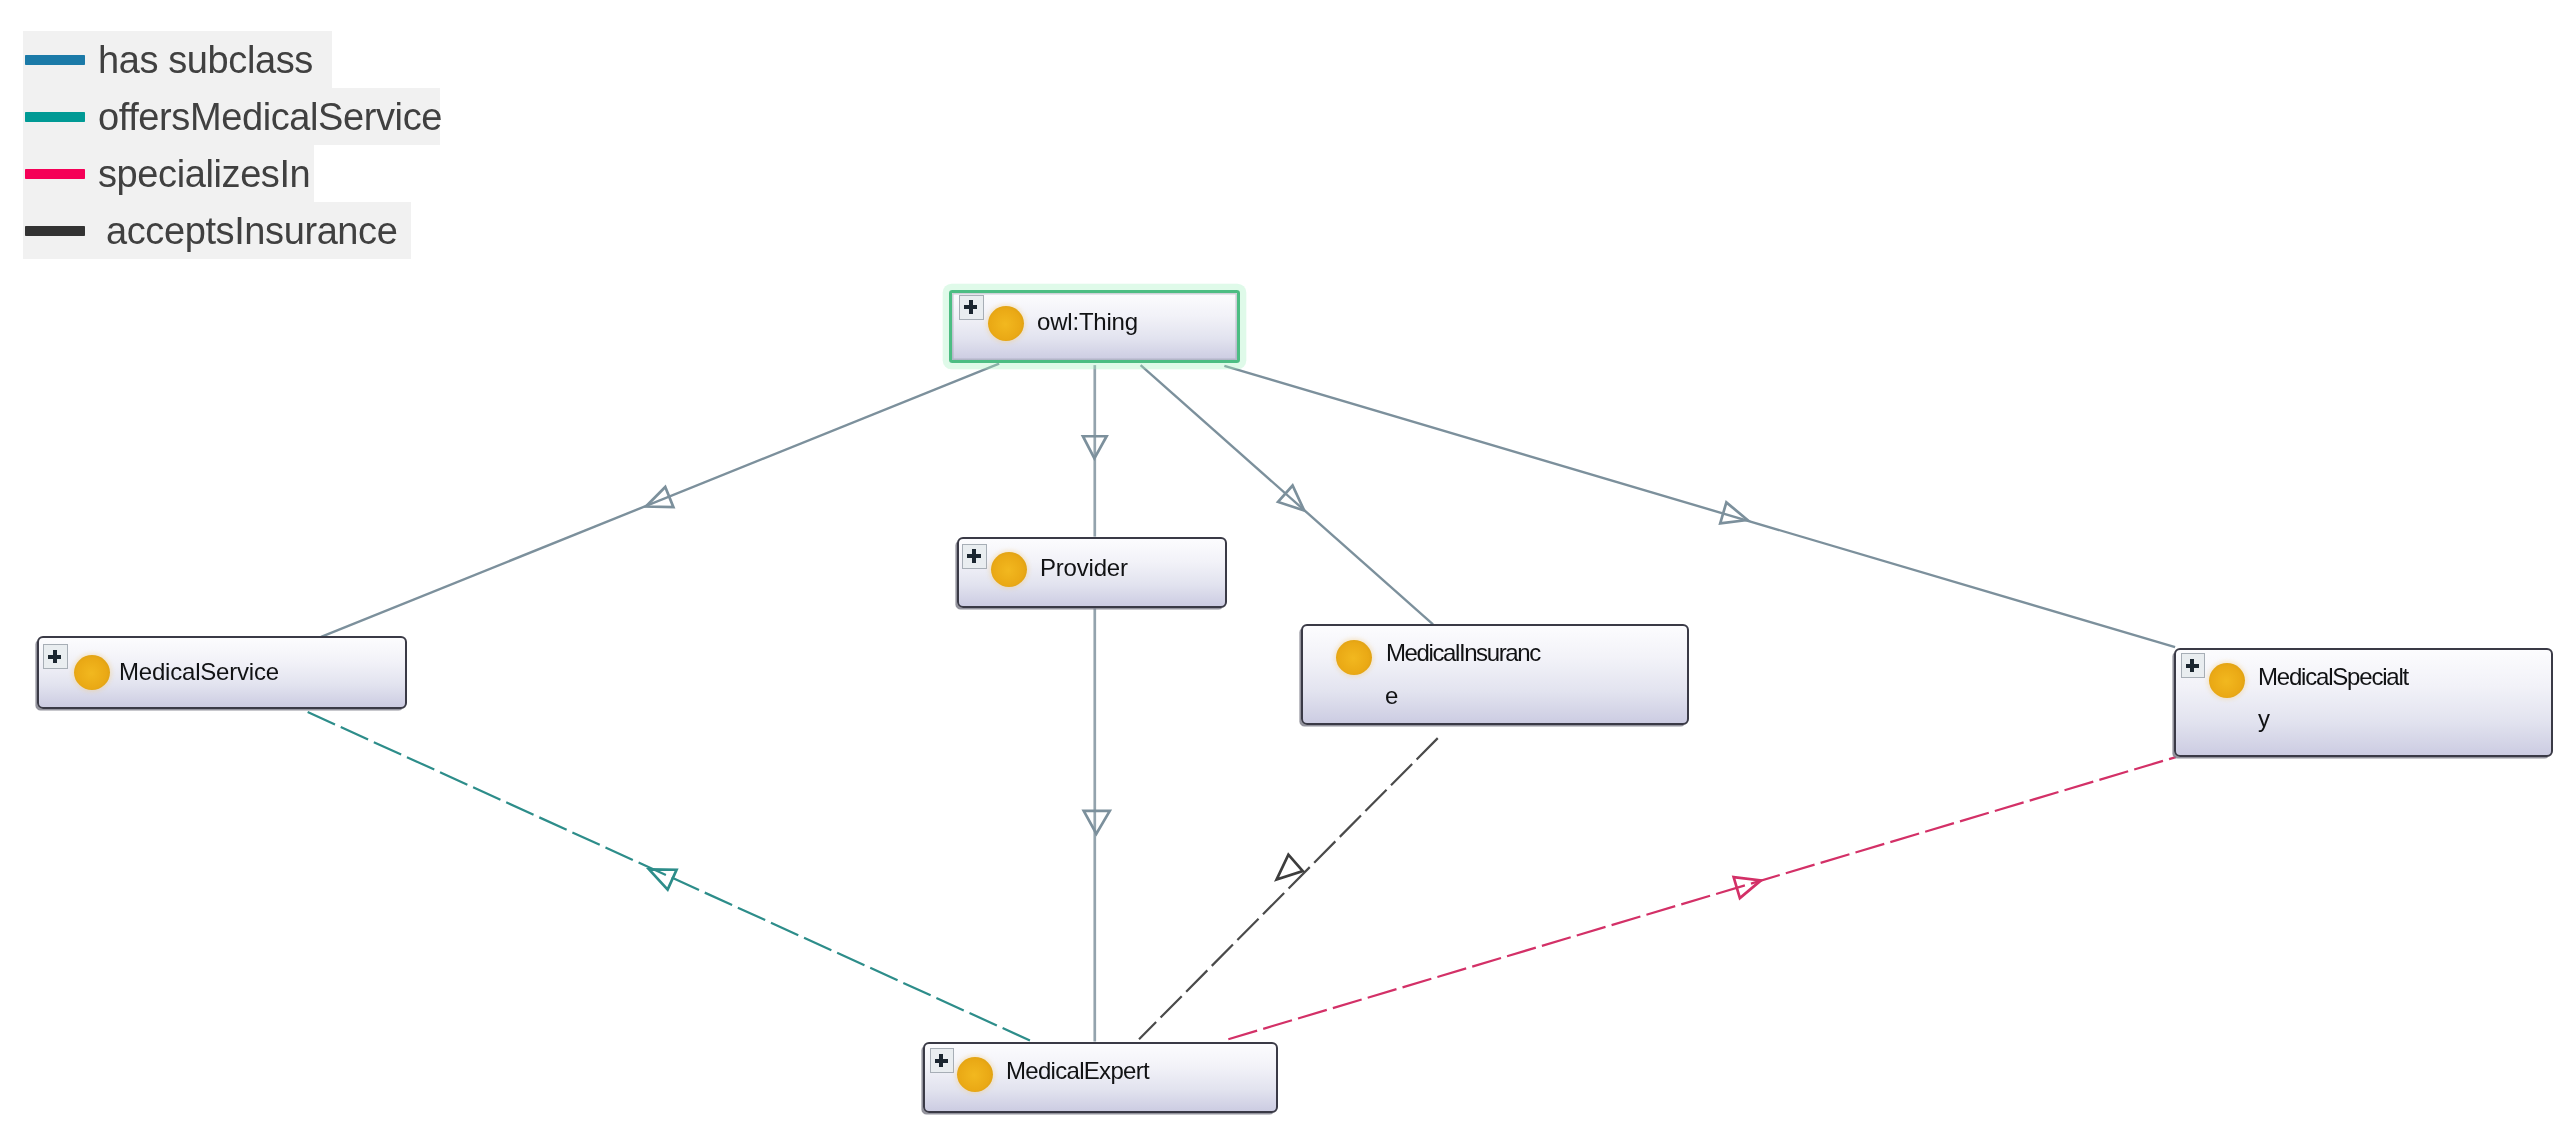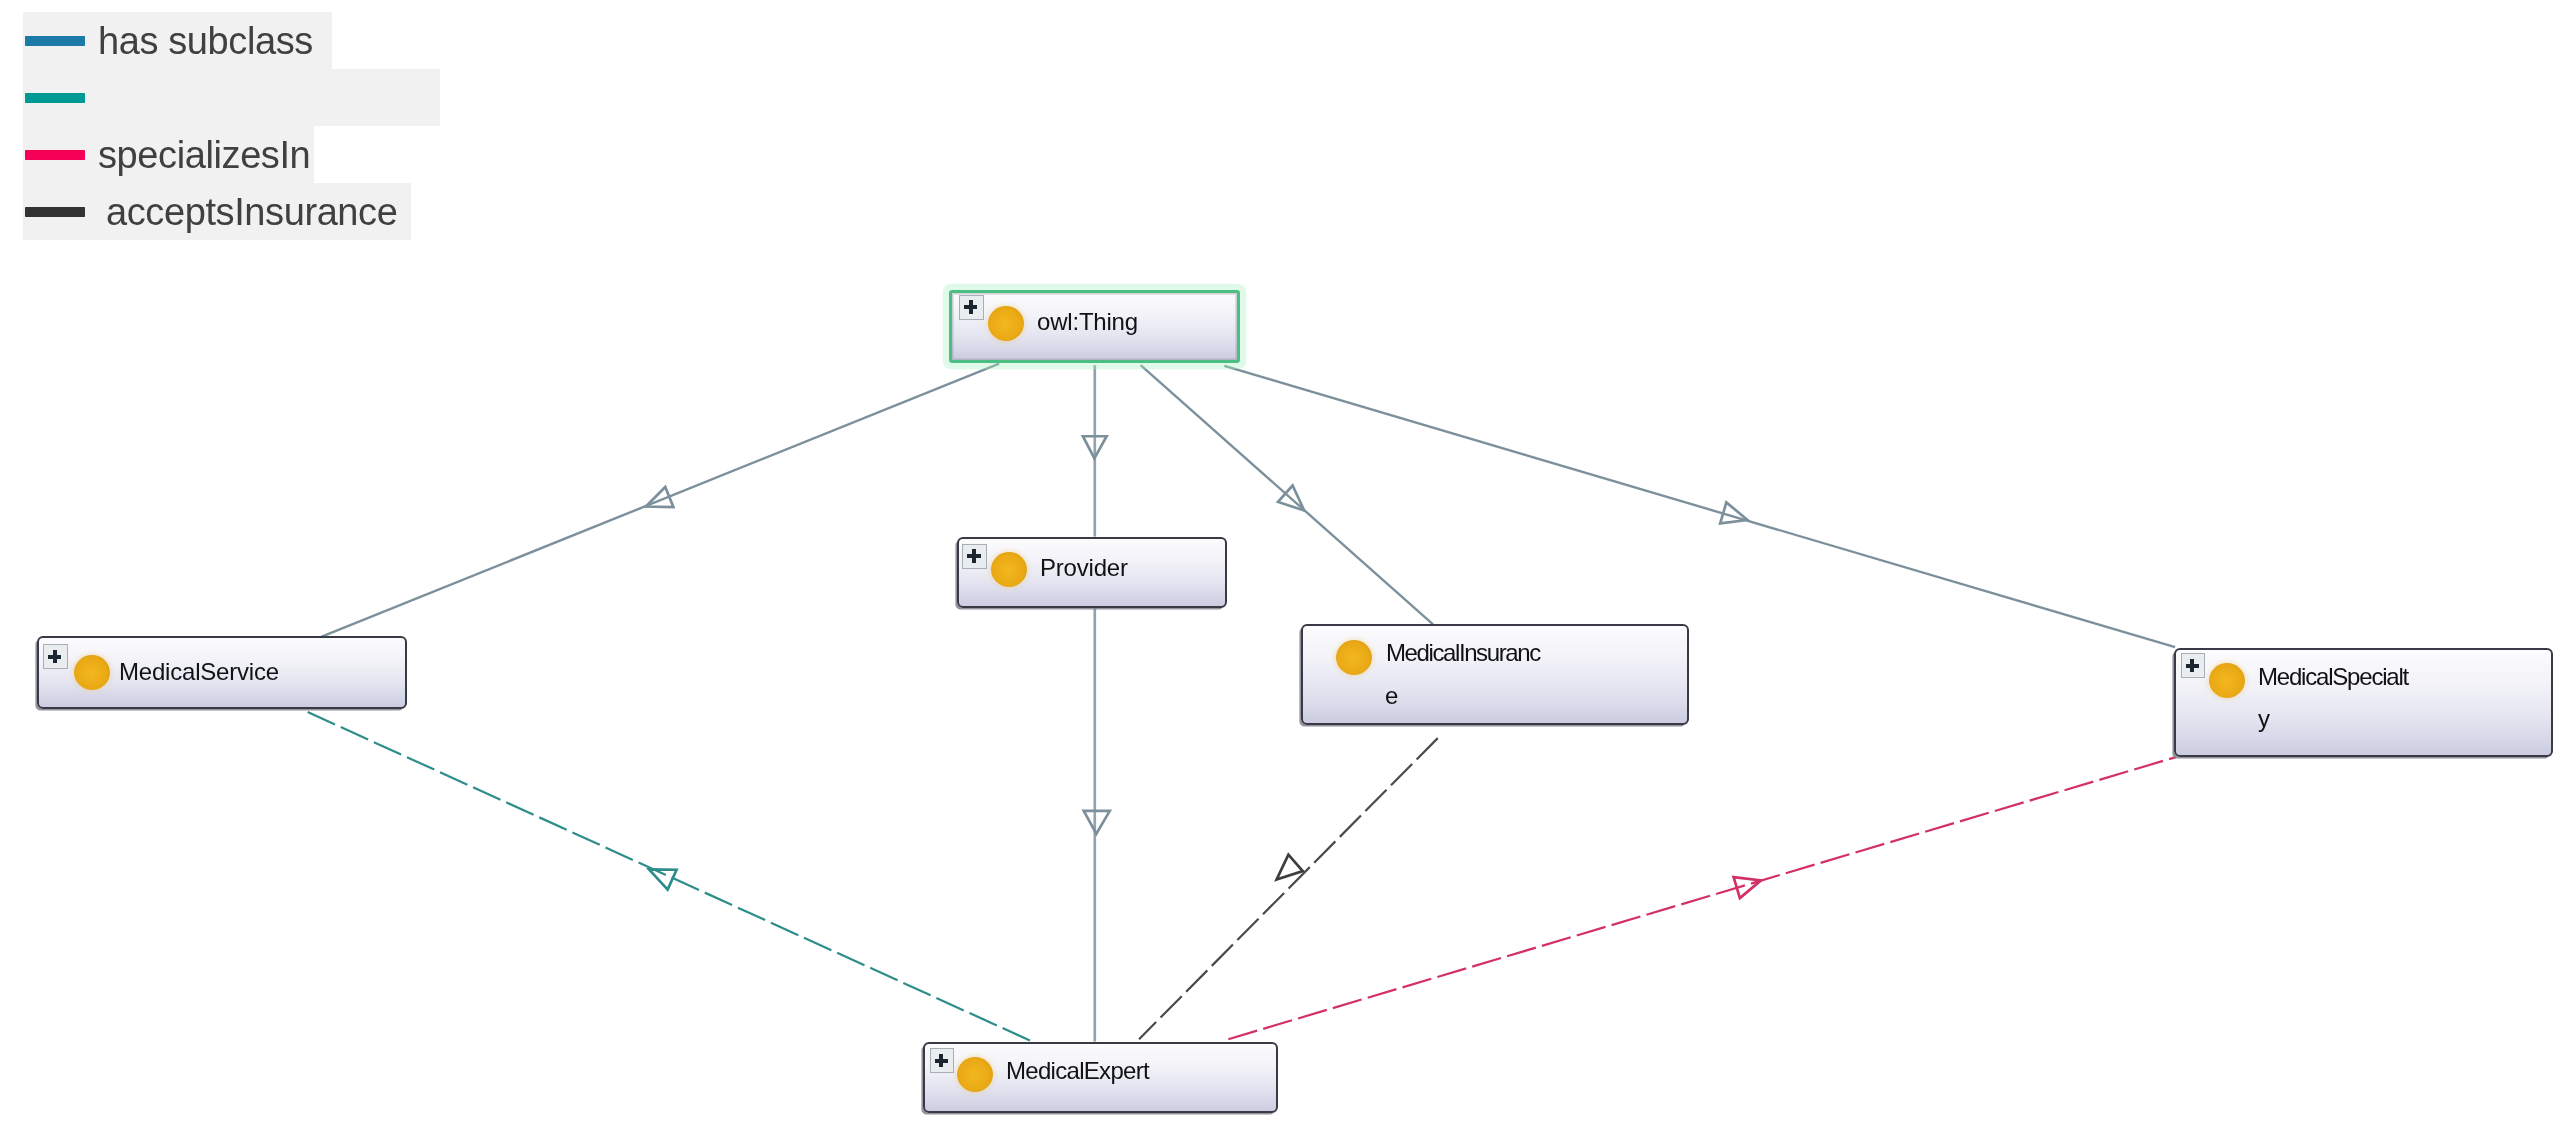--- a/index.html
+++ b/index.html
@@ -5,21 +5,21 @@
 <style>
   html,body{margin:0;padding:0;background:#ffffff;}
   body{width:2576px;height:1138px;position:relative;overflow:hidden;
        font-family:"Liberation Sans", sans-serif;
        -webkit-font-smoothing:antialiased;}
   #stage{position:absolute;left:0;top:0;width:2576px;height:1138px;background:#ffffff;
          filter:blur(0.4px);}
   svg.layer{position:absolute;left:0;top:0;width:2576px;height:1138px;overflow:visible;}
 
   
-  #legend{position:absolute;left:23px;top:12px;width:601px;height:231px;}
+  #legend{position:absolute;left:23px;top:31px;width:601px;height:231px;}
   .lg-row{position:absolute;left:0;height:57px;background:#f1f1f1;}
   .lg-swatch{position:absolute;height:10.3px;border-radius:0.8px;}
   .lg-label{position:absolute;font-size:38px;line-height:57px;color:#404040;
             letter-spacing:-0.4px;white-space:nowrap;}
 
   
   .node{position:absolute;box-sizing:border-box;
         background:linear-gradient(180deg,#fcfcfe 0%,#f2f2f8 34%,#e2e3ef 68%,#ccccE2 100%);
         border:2.4px solid #3a3a46;border-radius:6px;
         box-shadow:-2.4px 2.4px 0 -0.8px rgba(128,128,140,0.85);}
@@ -85,20 +85,21 @@
     </g>
   </svg>
 
   <div id="legend">
     <div class="lg-row" style="top:0px;width:309px">
       <span class="lg-swatch" style="left:2.4px;top:24px;width:60px;background:#1b7aa8"></span>
       <span class="lg-label" style="left:75px;top:0.8px">has subclass</span>
     </div>
     <div class="lg-row" style="top:57px;width:417px">
       <span class="lg-swatch" style="left:2.4px;top:24px;width:60px;background:#009a95"></span>
+      <span class="lg-label" style="left:75px;top:0.8px">offersMedicalService</span>
     </div>
     <div class="lg-row" style="top:171px;width:388px">
       <span class="lg-swatch" style="left:2.4px;top:24px;width:60px;background:#333333"></span>
       <span class="lg-label" style="left:83px;top:0.8px">acceptsInsurance</span>
     </div>
     <div class="lg-row" style="top:114px;width:291px">
       <span class="lg-swatch" style="left:2.4px;top:24px;width:60px;background:#f50057"></span>
       <span class="lg-label" style="left:75px;top:0.8px">specializesIn</span>
     </div>
   </div>

